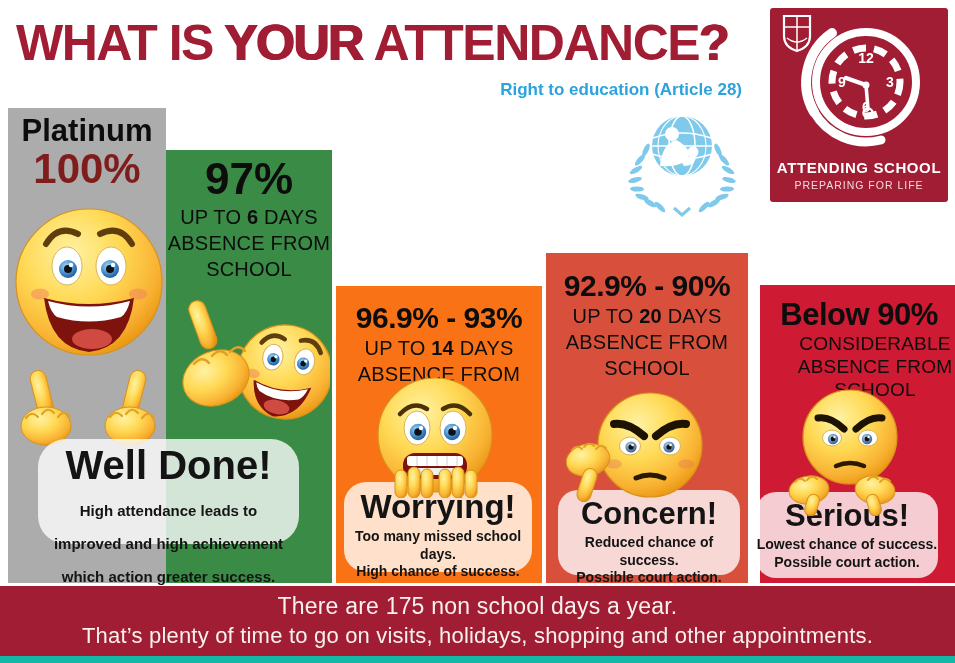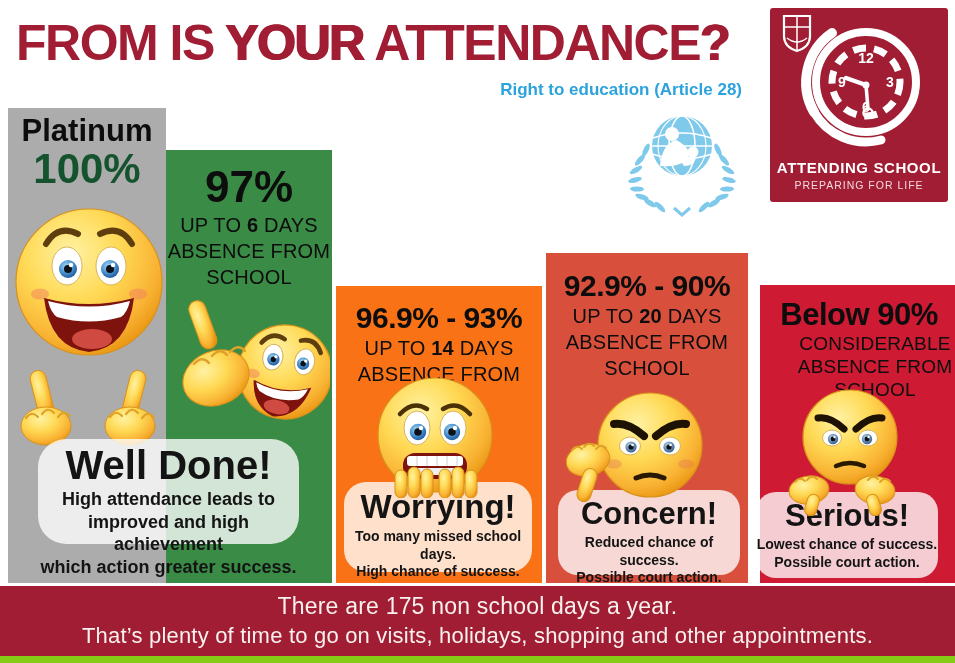--- a/index.html
+++ b/index.html
@@ -30,68 +30,68 @@
   .badge-l2{position:absolute;left:0;bottom:11px;width:100%;text-align:center;
     color:#F3D9DD;font-size:10.5px;letter-spacing:1px;font-weight:400;}
   
   .bar{position:absolute;bottom:80px;text-align:center;}
   .bar-gray  {left:8px;  width:158px;height:475px;background:#ACACAC;}
   .bar-green {left:166px;width:166px;height:433px;background:#3A8B46;}
   .bar-yellow{left:336px;width:206px;height:297px;background:#f97316;}
   .bar-orange{left:546px;width:202px;height:330px;background:#D8503C;}
   .bar-red   {left:760px;width:198px;height:298px;background:#CE1A33;}
   .bh1{font-size:31px;font-weight:700;line-height:1.05;padding-top:7px;color:#0d0d0d;}
-  .bh2{font-size:42px;font-weight:700;line-height:1.0;color:#14532d;}
-  .pct-big{font-size:44px;font-weight:700;padding-top:12px;color:#0d0d0d;}
+  .bh2{font-size:42px;font-weight:700;line-height:1.0;color:#7f1d1d;}
+  .pct-big{font-size:44px;font-weight:700;padding-top:4px;color:#0d0d0d;}
   .pct-mid{font-size:30px;font-weight:700;letter-spacing:-0.5px;color:#0d0d0d;}
   .bar-yellow .pct-mid{padding-top:15px;}
   .bar-orange .pct-mid{padding-top:16px;}
   .bar-red .pct-mid{padding-top:12px;font-size:31px;}
   .sub{font-size:20px;line-height:1.3;letter-spacing:0.2px;color:#0d0d0d;}
   .sub b{font-weight:700;}
   .bar-red .sub{font-size:19px;line-height:1.2;padding-left:32px;}
   
   .panel{
     position:absolute;background:rgba(255,255,255,0.78);
     text-align:center;color:#141414;
   }
   .pt{font-weight:700;}
   .pb{font-size:14px;font-weight:700;line-height:1.25;}
   .p-welldone{left:38px;top:439px;width:261px;height:105px;border-radius:28px;z-index:5;}
   .p-welldone .pt{font-size:40px;margin-top:4px;}
-  .p-welldone .pb{font-size:18px;}
+  .p-welldone .pb{font-size:15px;margin-top:14px;}
   .p-worrying{left:344px;top:482px;width:188px;height:90px;border-radius:22px;z-index:3;}
   .p-worrying .pt{font-size:33px;margin-top:6px;margin-bottom:2px;}
   .p-concern{left:558px;top:490px;width:182px;height:85px;border-radius:20px;z-index:3;}
   .p-concern .pt{font-size:31px;margin-top:6px;margin-bottom:2px;}
   .p-serious{left:756px;top:492px;width:182px;height:86px;border-radius:20px;z-index:3;}
   .p-serious .pt{font-size:31px;margin-top:6px;margin-bottom:2px;}
   
   .emoji{position:absolute;}
   .em1{left:12px; top:202px;width:152px;height:266px;z-index:4;}
   .em2{left:172px;top:296px;width:158px;height:174px;z-index:4;}
   .em3{left:375px;top:372px;width:122px;height:126px;z-index:4;}
   .em4{left:562px;top:390px;width:160px;height:118px;z-index:4;}
   .em5{left:780px;top:388px;width:126px;height:128px;z-index:4;}
   
   .banner{
     position:absolute;left:0;top:586px;width:955px;height:70px;
-    background:#A01D33;border-bottom:7px solid #84cc16;
+    background:#A01D33;border-bottom:7px solid #14b8a6;
     color:#F8F1EE;text-align:center;z-index:6;
   }
   .bl1{font-size:23px;margin-top:7px;letter-spacing:0.2px;}
   .bl2{font-size:22px;margin-top:3px;letter-spacing:0.2px;}
   .cnum{font-weight:700;}
 </style>
 </head>
 <body>
 
 <div class="poster">
 
-  <h1 class="title"><span>FROM IS </span><span class="emph">YOUR</span><span> ATTENDANCE</span><span class="emph">?</span></h1>
+  <h1 class="title"><span>WHAT IS </span><span class="emph">YOUR</span><span> ATTENDANCE</span><span class="emph">?</span></h1>
 
   <div class="subtitle">Right to education (Article 28)</div>
 
   <svg class="unicef" viewBox="0 0 124 110" aria-hidden="true">
     <circle cx="62" cy="38" r="30" fill="#7FC9EA"></circle>
     <g fill="none" stroke="#ffffff" stroke-width="1.6">
       <path d="M33,30 Q62,20 91,30"></path>
       <path d="M32,46 Q62,56 92,46"></path>
       <path d="M32,38 H92"></path>
       <ellipse cx="62" cy="38" rx="13" ry="30"></ellipse>

